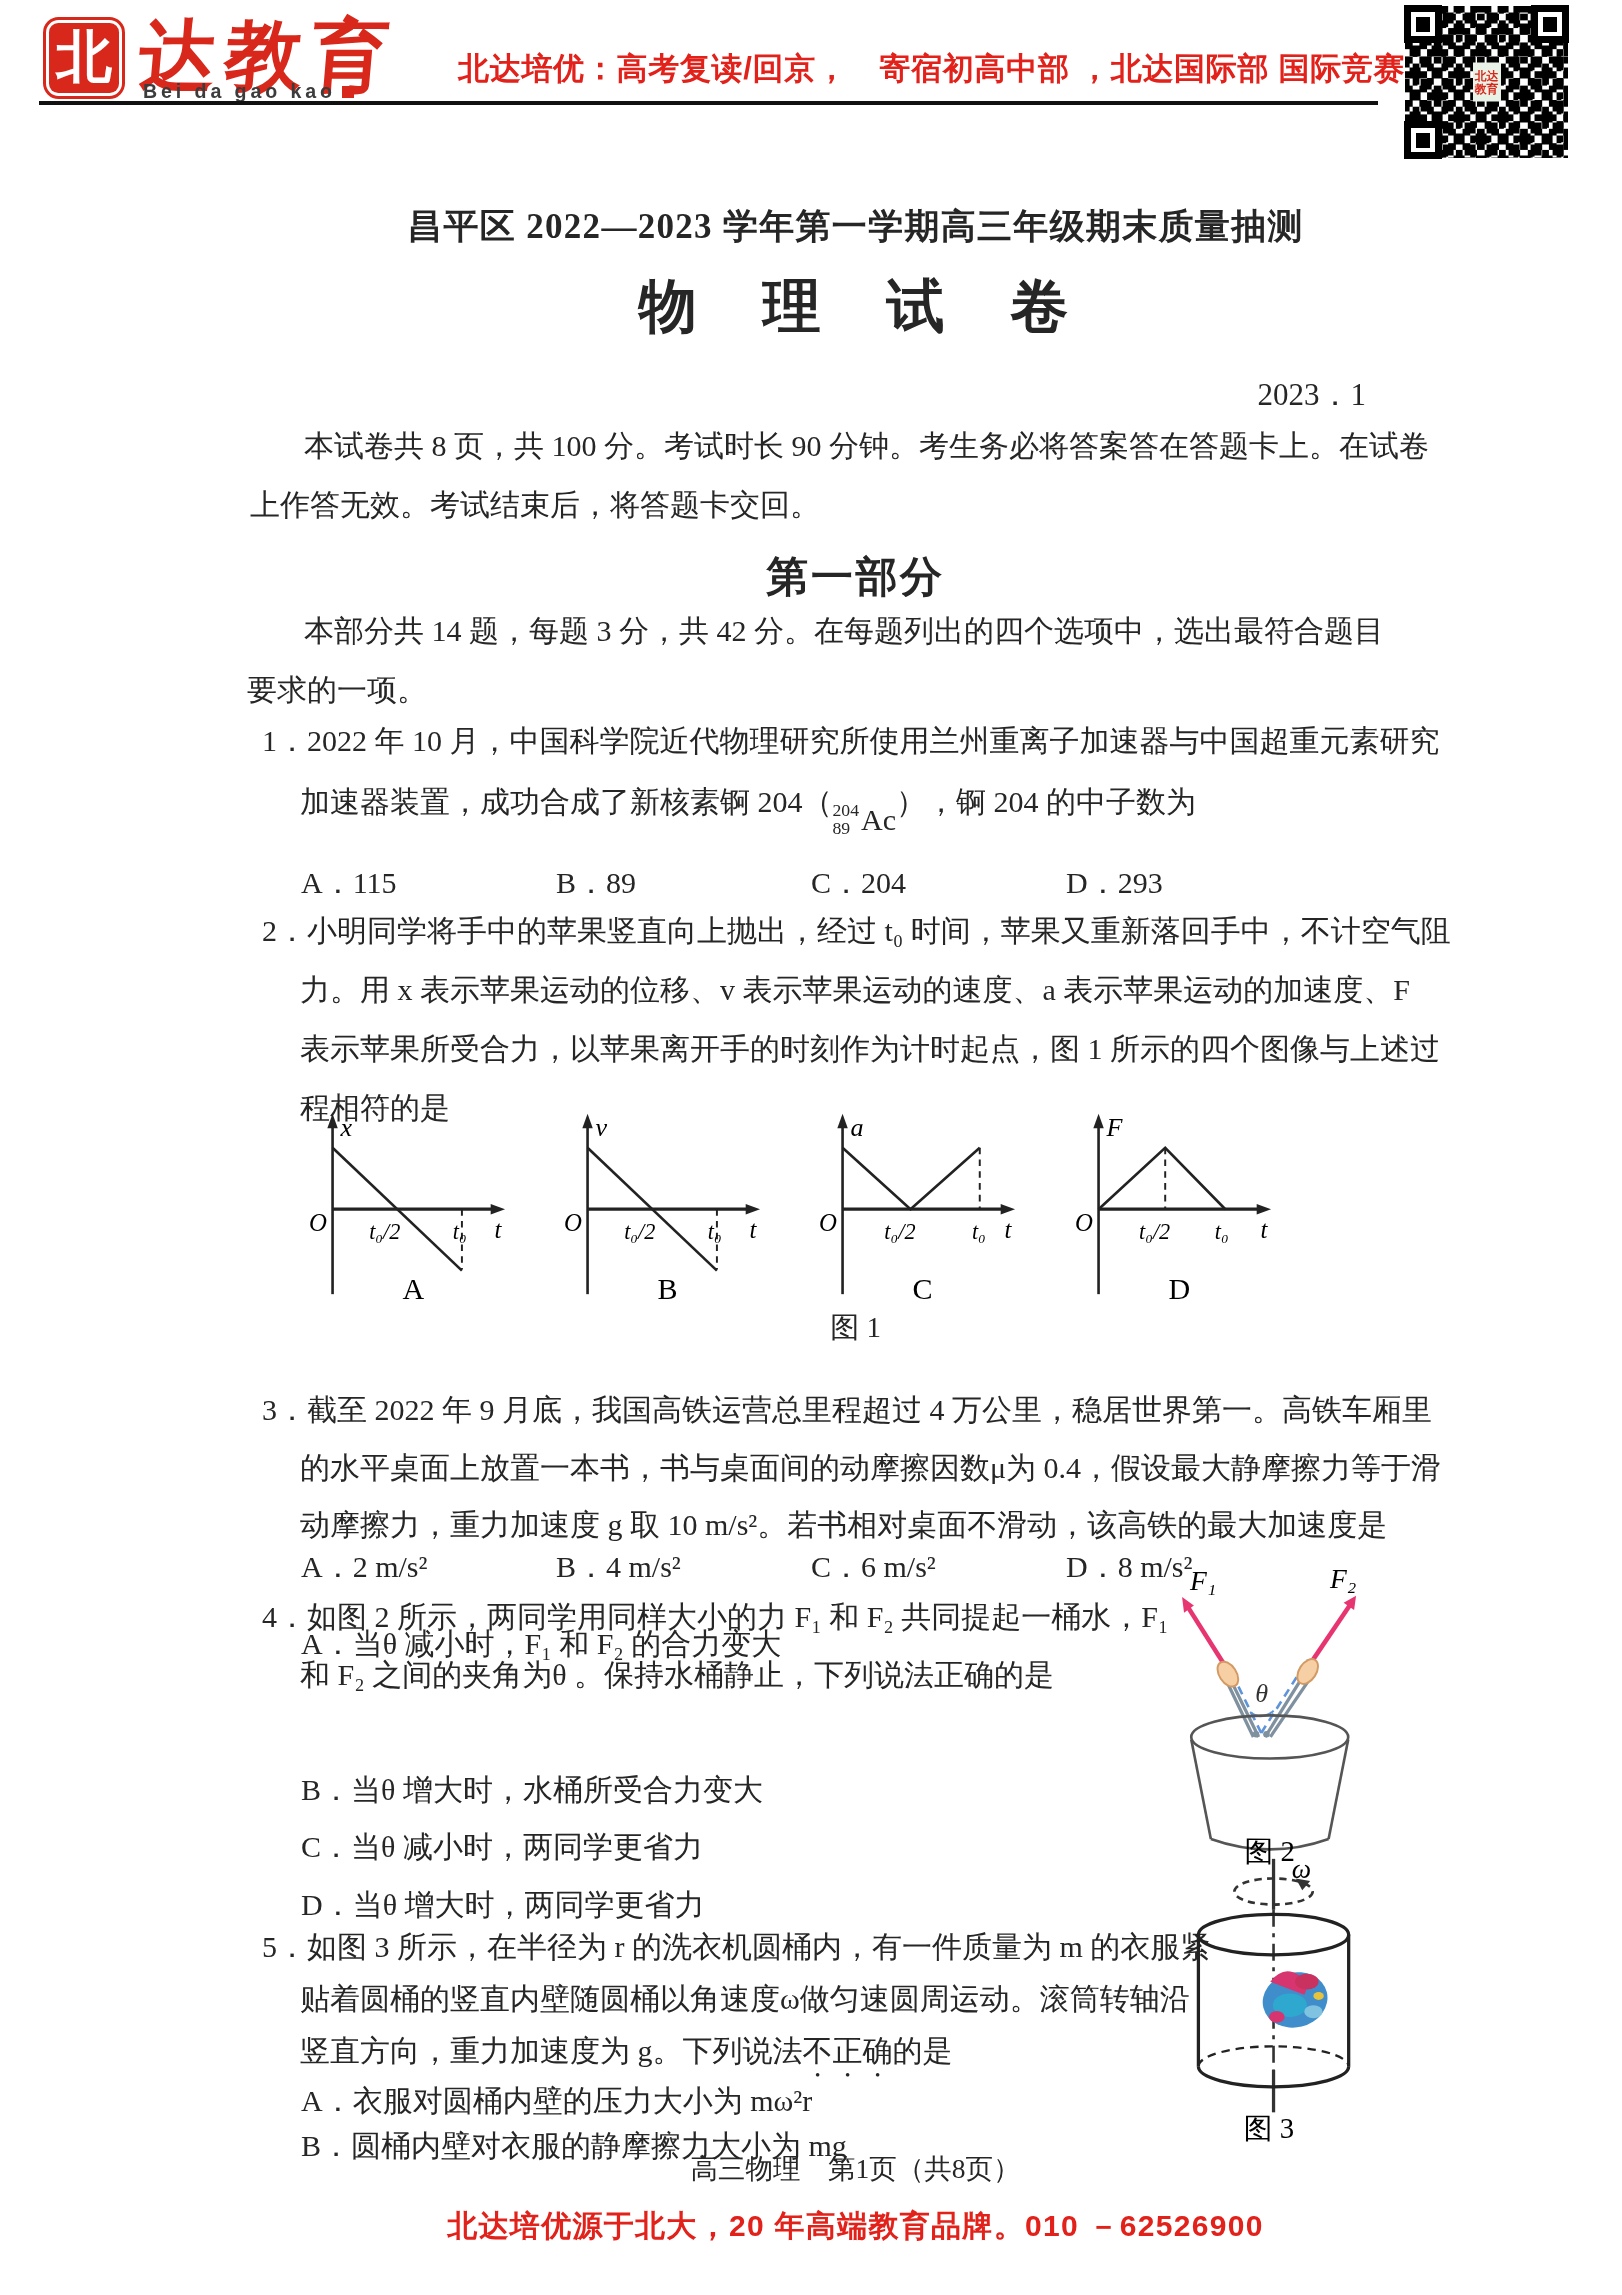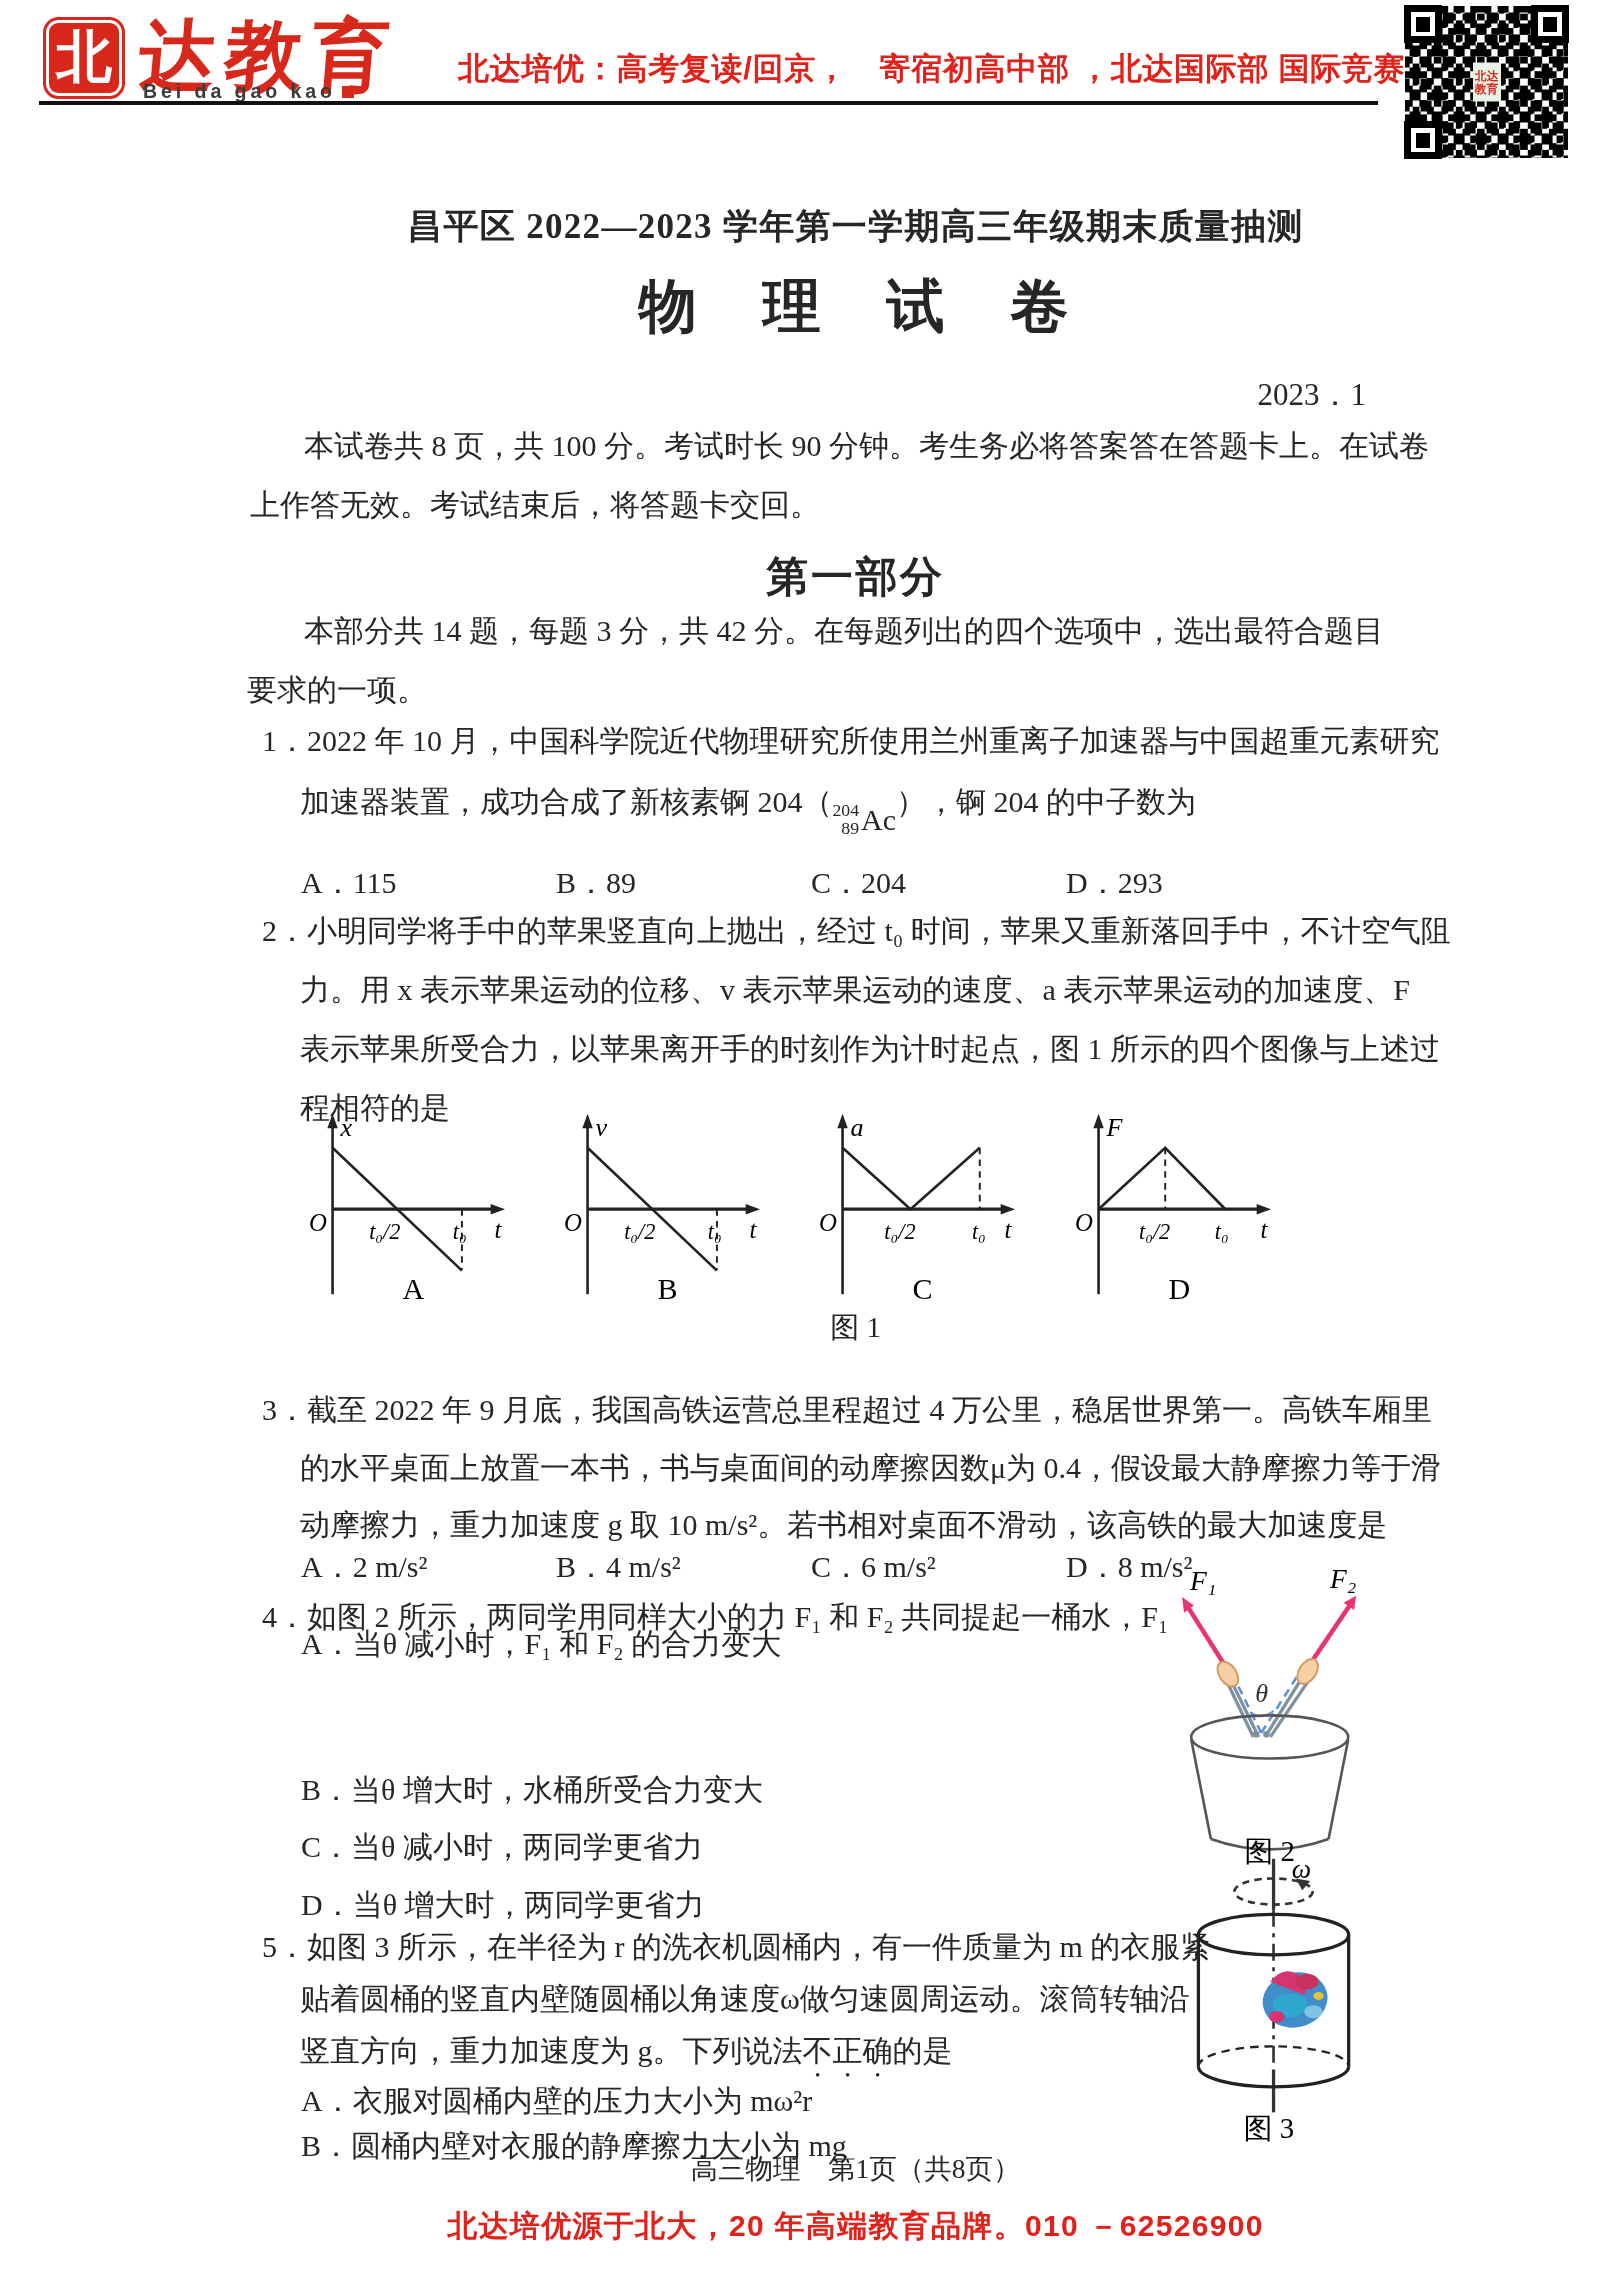--- a/index.html
+++ b/index.html
@@ -37,21 +37,21 @@
   .title2{top:271px;font-size:58px;font-weight:bold;letter-spacing:3.9px;}
   .date{position:absolute;right:257px;top:374px;font-size:31px;}
   .part-h{top:551px;font-size:42px;font-weight:bold;letter-spacing:2.6px;}
   
   .emph{-webkit-text-emphasis:filled dot;-webkit-text-emphasis-position:under right;
         text-emphasis:filled dot;text-emphasis-position:under right;}
   
   .optrow span{display:inline-block;width:255px;}
   
   .nuclide{display:inline-flex;align-items:center;vertical-align:-3.9px;}
-  .nuclide .stack{display:inline-flex;flex-direction:column;align-items:flex-end;margin-right:2px;}
+  .nuclide .stack{display:inline-flex;flex-direction:column;margin-right:2px;}
   .nuclide .stack span{font-size:17.7px;line-height:17.7px;}
   .nuclide .sym{font-size:30px;}
   
   svg text{font-family:"Liberation Serif","DejaVu Serif",serif;}
   .var{font-style:italic;}
   .fig-letter{font-size:46px;}
   .footer-red{top:2207px;font-size:30px;font-weight:bold;color:#e2211a;
         font-family:"Liberation Sans",sans-serif;letter-spacing:1.3px;}
   .footer-page{top:2152px;font-size:27.5px;}
 </style>
@@ -170,20 +170,21 @@
   <div class="t center" style="top:1309px;font-size:29px">图 1</div>
 
   <div class="t" style="left:262px;top:1391px">3．截至 2022 年 9 月底，我国高铁运营总里程超过 4 万公里，稳居世界第一。高铁车厢里</div>
   <div class="t" style="left:300px;top:1449px">的水平桌面上放置一本书，书与桌面间的动摩擦因数μ为 0.4，假设最大静摩擦力等于滑</div>
   <div class="t" style="left:300px;top:1506px">动摩擦力，重力加速度 g 取 10 m/s²。若书相对桌面不滑动，该高铁的最大加速度是</div>
   <div class="t optrow" style="left:301px;top:1548px">
     <span>A．2 m/s²</span><span>B．4 m/s²</span><span>C．6 m/s²</span><span>D．8 m/s²</span>
   </div>
 
   <div class="t" style="left:262px;top:1598px">4．如图 2 所示，两同学用同样大小的力 F₁ 和 F₂ 共同提起一桶水，F₁</div>
+  <div class="t" style="left:300px;top:1656px">和 F₂ 之间的夹角为θ 。保持水桶静止，下列说法正确的是</div>
   <div class="t" style="left:301px;top:1625px">A．当θ 减小时，F₁ 和 F₂ 的合力变大</div>
   <div class="t" style="left:301px;top:1771px">B．当θ 增大时，水桶所受合力变大</div>
   <div class="t" style="left:301px;top:1828px">C．当θ 减小时，两同学更省力</div>
   <div class="t" style="left:301px;top:1886px">D．当θ 增大时，两同学更省力</div>
 
   <svg style="position:absolute;left:1152px;top:1559px" width="242" height="314" viewBox="0 0 370 480">
 
     <line x1="155" y1="272" x2="110" y2="178" stroke="#7f909e" stroke-width="5"></line>
     <line x1="163" y1="272" x2="120" y2="184" stroke="#7f909e" stroke-width="5"></line>
     <line x1="173" y1="272" x2="233" y2="176" stroke="#7f909e" stroke-width="5"></line>

